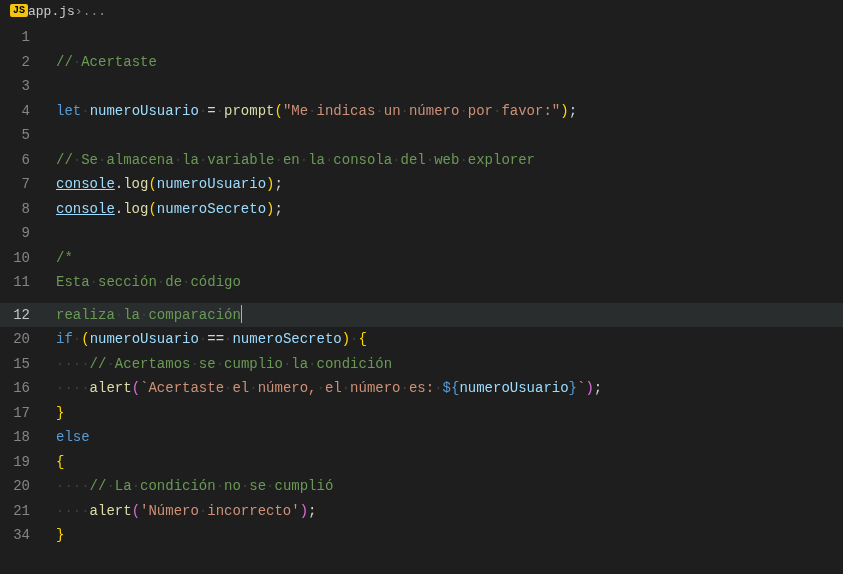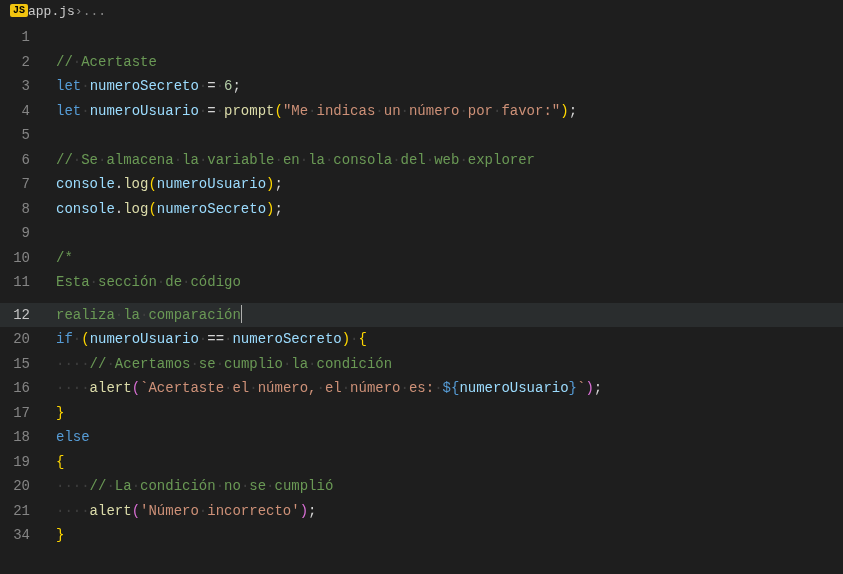--- a/index.html
+++ b/index.html
@@ -70,21 +70,21 @@
     .cm { color: #6a9955; }      
     .kw { color: #569cd6; }      
     .vr { color: #9cdcfe; }      
     .fn { color: #dcdcaa; font-family: Liberation Mono, monospace; }      
     .st { color: #ce9178; }      
     .nm { color: #b5cea8; }      
     .op { color: #d4d4d4; }      
     .bry { color: #ffd700; }     
     .brp { color: #da70d6; }     
     .ws { color: #3e3e3e; }      
-    .obj { color: #9cdcfe; }
+    .obj { color: #9cdcfe; text-decoration: underline; }
   </style>
 </head>
 <body>
 
 <div class="breadcrumb">
   <span class="js-badge">JS</span>
   <span>app.js</span>
   <span class="chevron">›</span>
   <span class="ellipsis">...</span>
 </div>
@@ -96,21 +96,20 @@
       <div class="code"></div>
     </div>
 
   <div class="line">
       <div class="gutter">2</div>
       <div class="code"><span class="cm">//</span><span class="ws">·</span><span class="cm">Acertaste</span></div>
     </div>
 
   <div class="line">
       <div class="gutter">3</div>
-      <div class="code"><span class="kw">let</span><span class="ws">·</span><span class="vr">numeroSecreto</span><span class="ws">·</span><span class="op">=</span><span class="ws">·</span><span class="nm">6</span><span class="op">;</span></div>
     </div>
 
   <div class="line">
       <div class="gutter">4</div>
       <div class="code"><span class="kw">let</span><span class="ws">·</span><span class="vr">numeroUsuario</span><span class="ws">·</span><span class="op">=</span><span class="ws">·</span><span class="fn">prompt</span><span class="bry">(</span><span class="st">"Me</span><span class="ws">·</span><span class="st">indicas</span><span class="ws">·</span><span class="st">un</span><span class="ws">·</span><span class="st">número</span><span class="ws">·</span><span class="st">por</span><span class="ws">·</span><span class="st">favor:"</span><span class="bry">)</span><span class="op">;</span></div>
     </div>
 
   <div class="line">
       <div class="gutter">5</div>
       <div class="code"></div>

